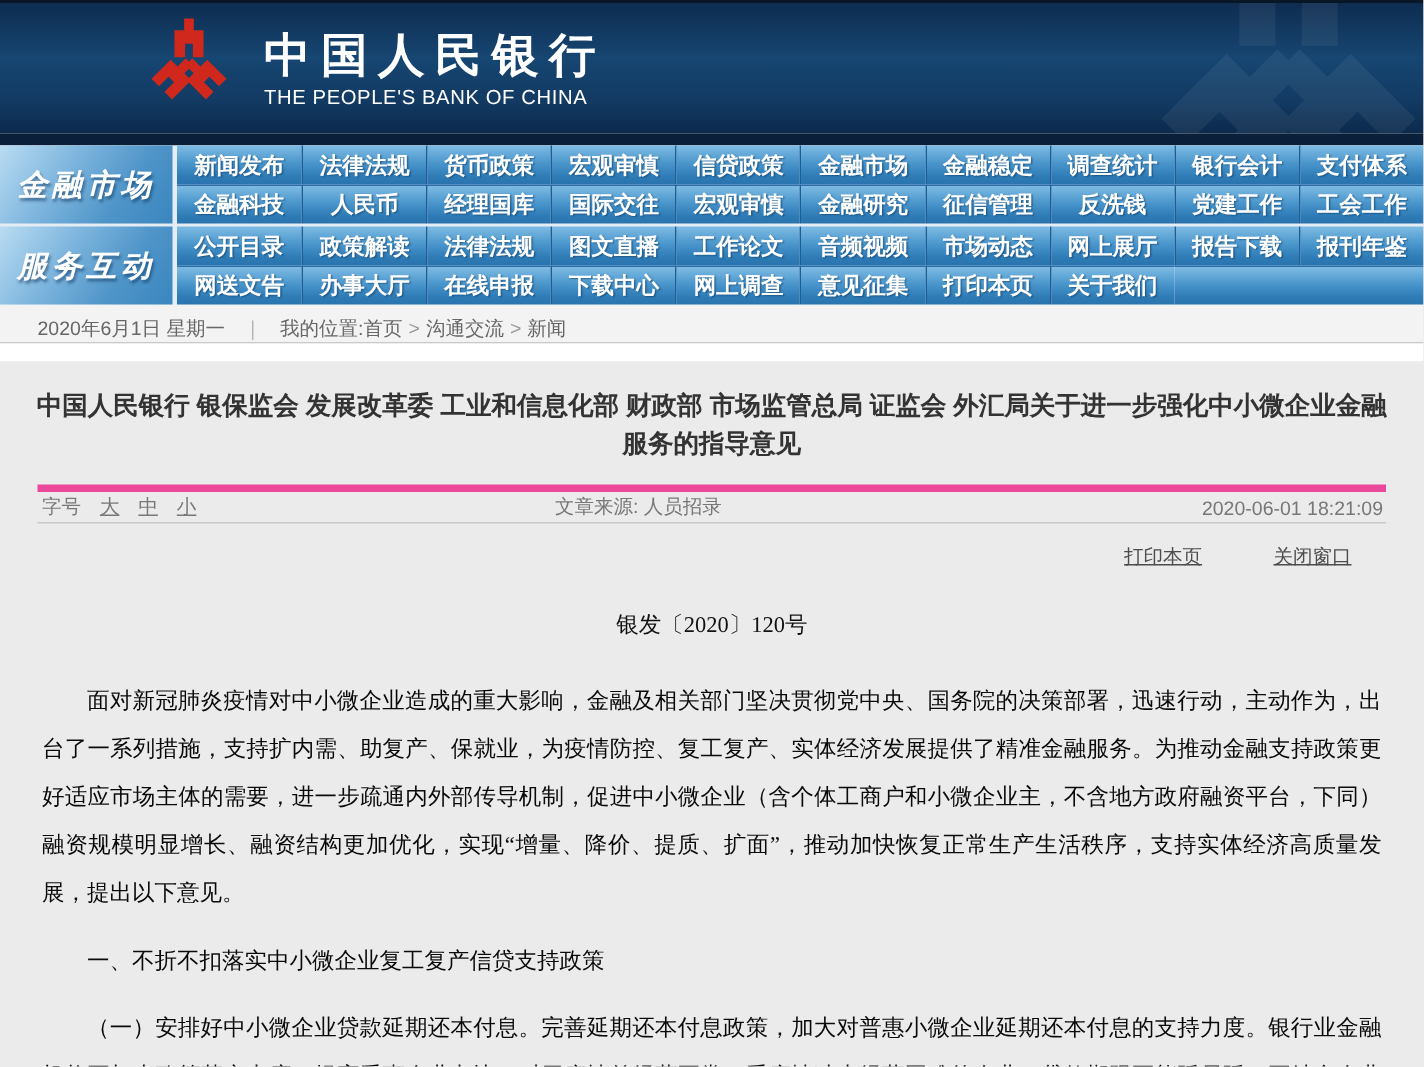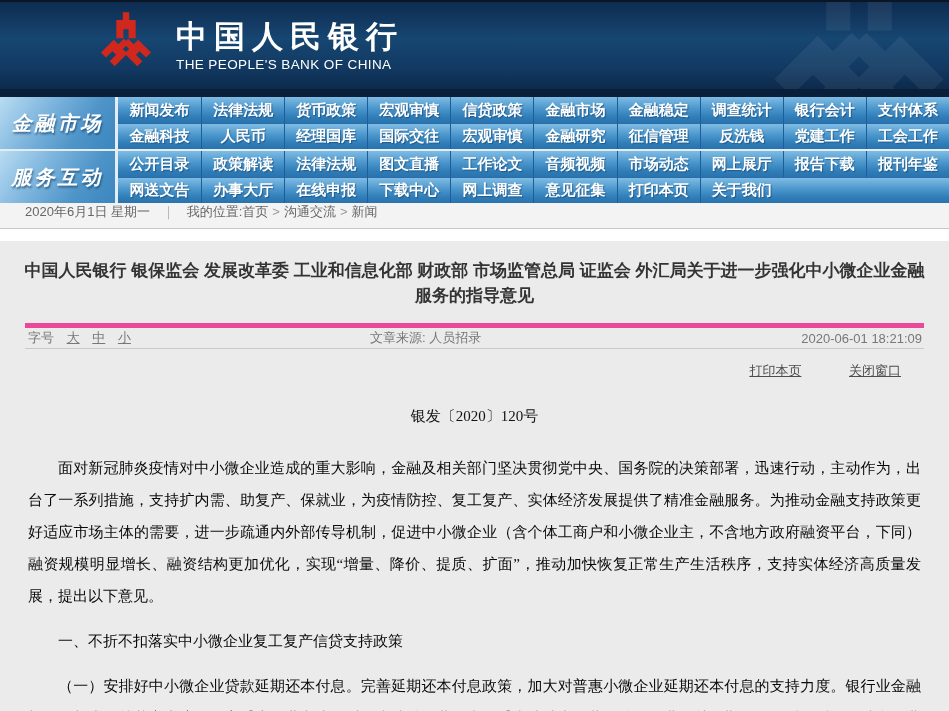--- a/index.html
+++ b/index.html
@@ -51,21 +51,21 @@
   .nav-cell.sep { border-left: 1px solid #1b5e9a; }
   .nav-cell.second-row { border-top: 1px solid #2a6da9; }
   .nav-cell a {
     color: #fff; font-size: 15px; font-weight: bold; text-decoration: none;
     text-shadow: 1px 1px 1px rgba(10,50,90,.5); cursor: pointer; white-space: nowrap;
   }
 
   
   .breadcrumb-bar {
     height: 26px; background: #f3f3f3; border-bottom: 1px solid #c9c9c9;
-    display: flex; align-items: flex-start; padding-left: 25px;
+    display: flex; align-items: flex-end; padding-left: 25px;
     font-size: 13px; color: #666;
   }
   .bc-sep { margin: 0 12px; color: #aaa; }
   .breadcrumb-bar a { color: #666; text-decoration: none; cursor: pointer; }
   .bc-gt { color: #999; margin: 0 4px; }
   .white-gap { height: 12px; background: #ffffff; }
 
   
   main.content { height: 598px; background: #ebebeb; overflow: hidden; }
   h1.article-title {

